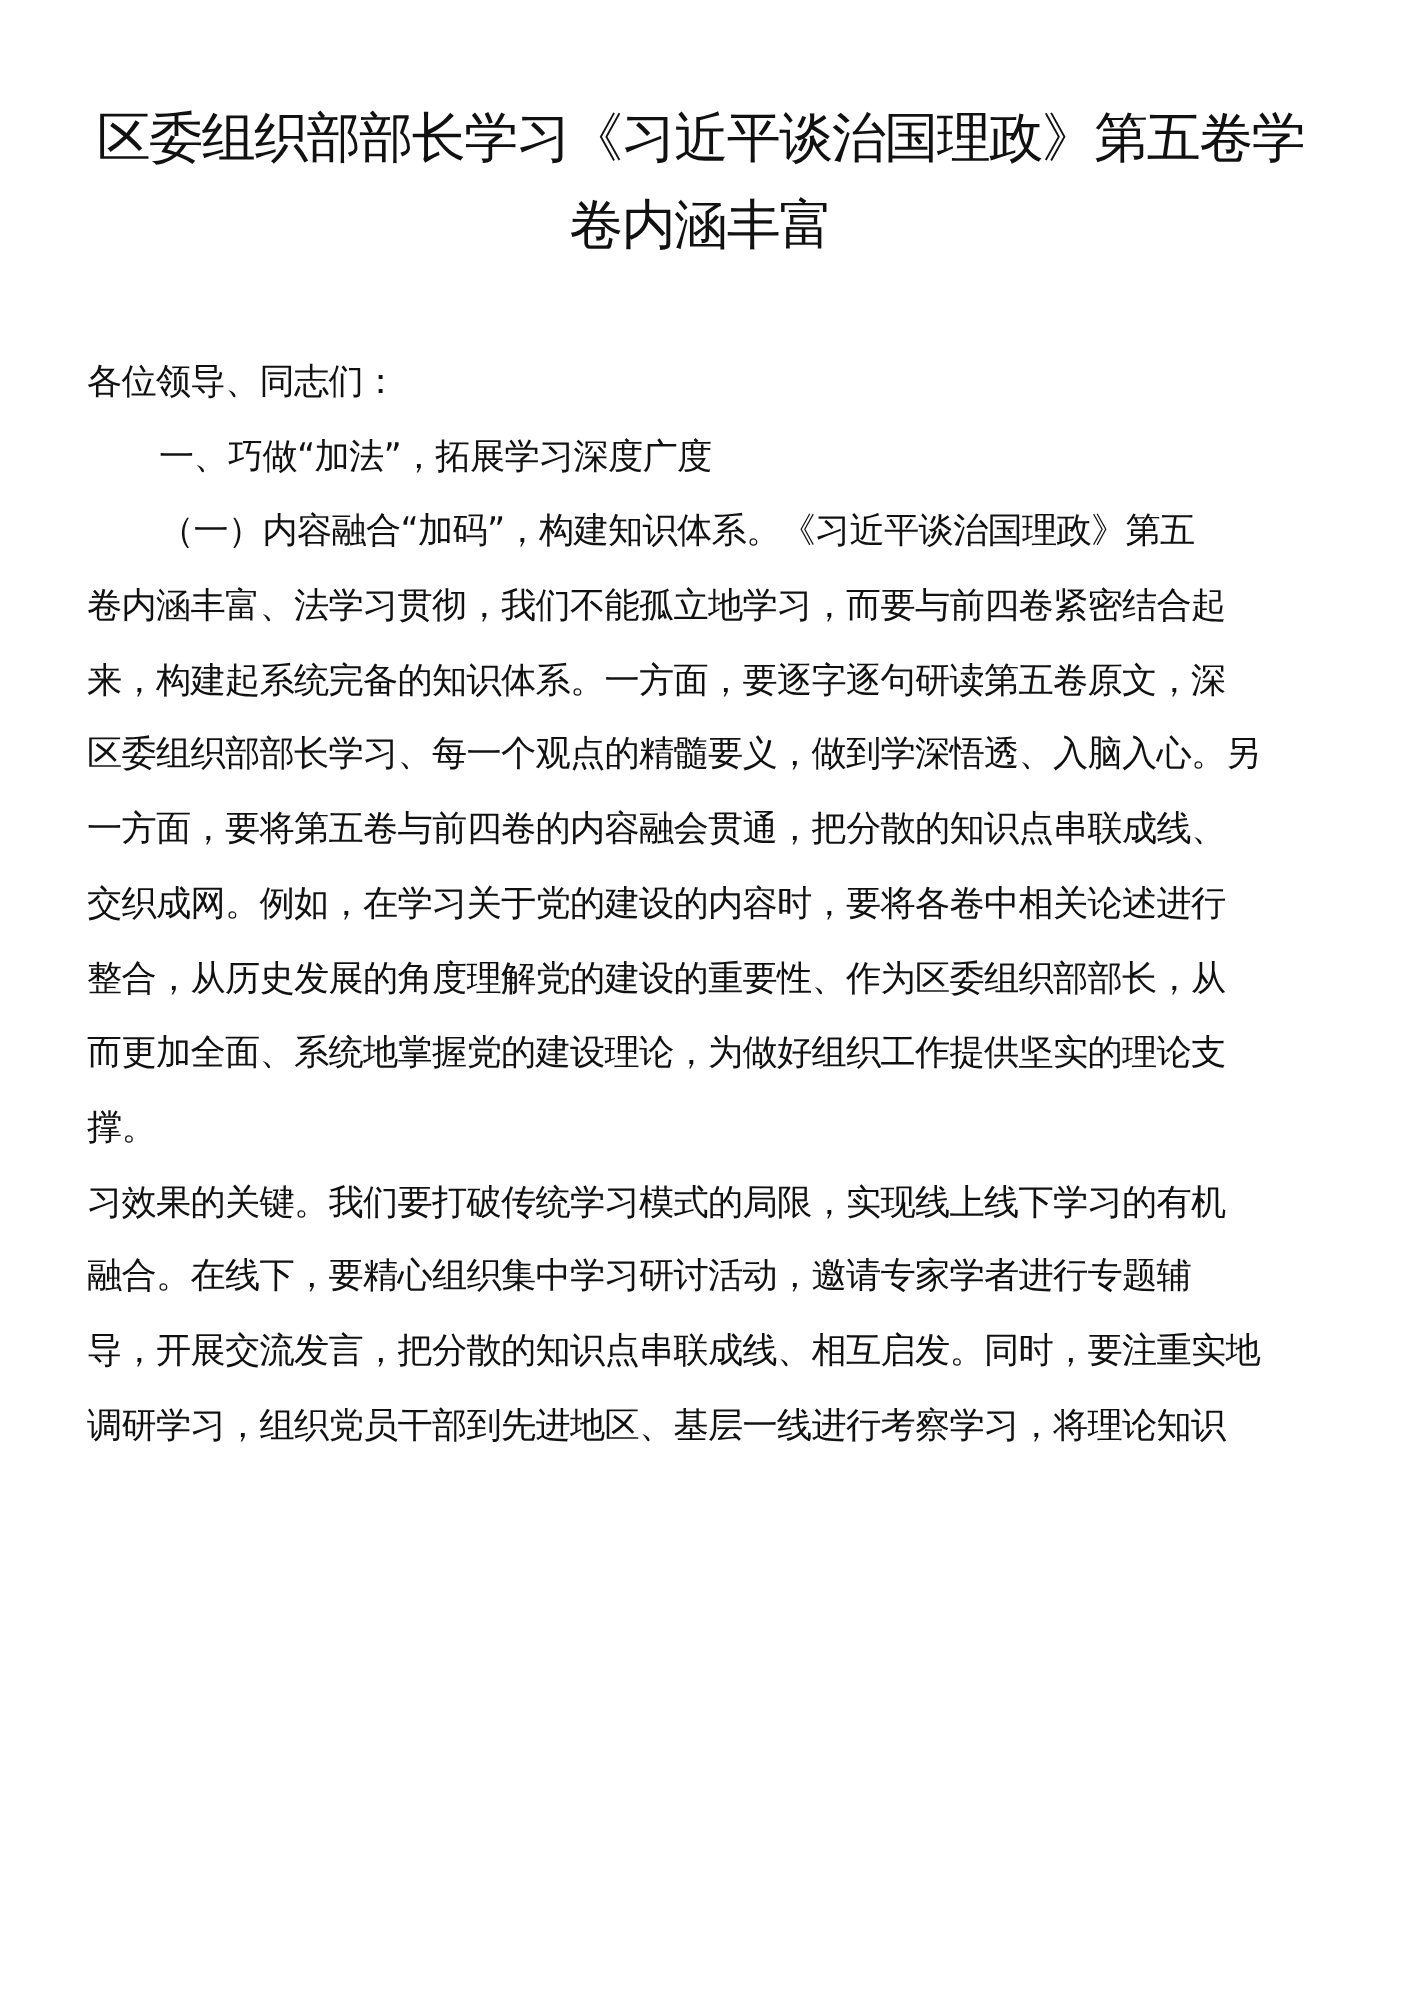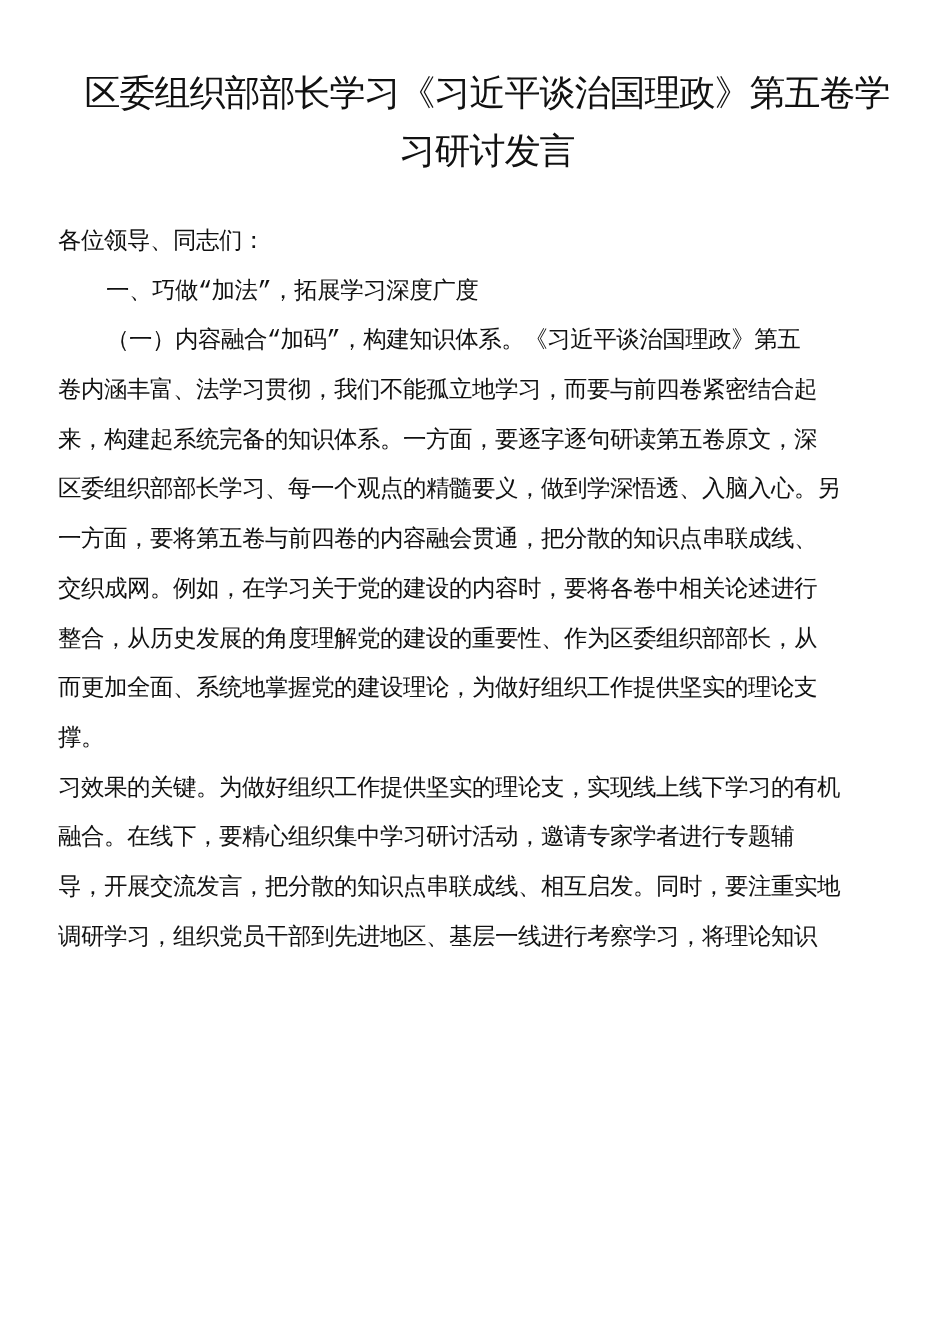--- a/index.html
+++ b/index.html
@@ -18,39 +18,38 @@
     .page {
       position: absolute;
       left: 0;
       top: 0;
       width: 950px;
       height: 1344px;
       background: #ffffff;
     }
     .title {
       position: absolute;
-      left: 52px;
+      left: 32px;
       width: 870px;
       text-align: center;
       font-size: 36px;
       line-height: 58px;
       top: 64px;
       letter-spacing: -1px;
       color: #111;
     }
     .title .tline {
       display: block;
       white-space: nowrap;
     }
     .body-text {
       position: absolute;
       left: 58px;
-      top: 217px;
+      top: 230px;
       width: 834px;
-      font-family: Liberation Mono, monospace;
     }
     .line {
       display: block;
       height: 49.7px;
       line-height: 49.7px;
       font-size: 23.5px;
       white-space: nowrap;
       letter-spacing: -0.5px;
       color: #111;
     }
@@ -58,21 +57,21 @@
       padding-left: 48px;
     }
   </style>
 </head>
 <body>
 
 <div class="page">
 
   <div class="title">
     <span class="tline">区委组织部部长学习《习近平谈治国理政》第五卷学</span>
-    <span class="tline">习研讨发言</span>
+    <span class="tline">卷内涵丰富</span>
   </div>
 
   <div class="body-text">
 
     <span class="line">各位领导、同志们：</span>
 
 
     <div>
       <span class="line indent">一、巧做“加法”，拓展学习深度广度</span>
     </div>
@@ -83,20 +82,20 @@
       <span class="line">来，构建起系统完备的知识体系。一方面，要逐字逐句研读第五卷原文，深</span>
       <span class="line">区委组织部部长学习、每一个观点的精髓要义，做到学深悟透、入脑入心。另</span>
       <span class="line">一方面，要将第五卷与前四卷的内容融会贯通，把分散的知识点串联成线、</span>
       <span class="line">交织成网。例如，在学习关于党的建设的内容时，要将各卷中相关论述进行</span>
       <span class="line">整合，从历史发展的角度理解党的建设的重要性、作为区委组织部部长，从</span>
       <span class="line">而更加全面、系统地掌握党的建设理论，为做好组织工作提供坚实的理论支</span>
       <span class="line">撑。</span>
     </div>
 
     <div>
-      <span class="line">习效果的关键。为做好组织工作提供坚实的理论支，实现线上线下学习的有机</span>
+      <span class="line">习效果的关键。我们要打破传统学习模式的局限，实现线上线下学习的有机</span>
       <span class="line">融合。在线下，要精心组织集中学习研讨活动，邀请专家学者进行专题辅</span>
       <span class="line">导，开展交流发言，把分散的知识点串联成线、相互启发。同时，要注重实地</span>
       <span class="line">调研学习，组织党员干部到先进地区、基层一线进行考察学习，将理论知识</span>
     </div>
 
   </div>
 </div>
 
 </body></html>

